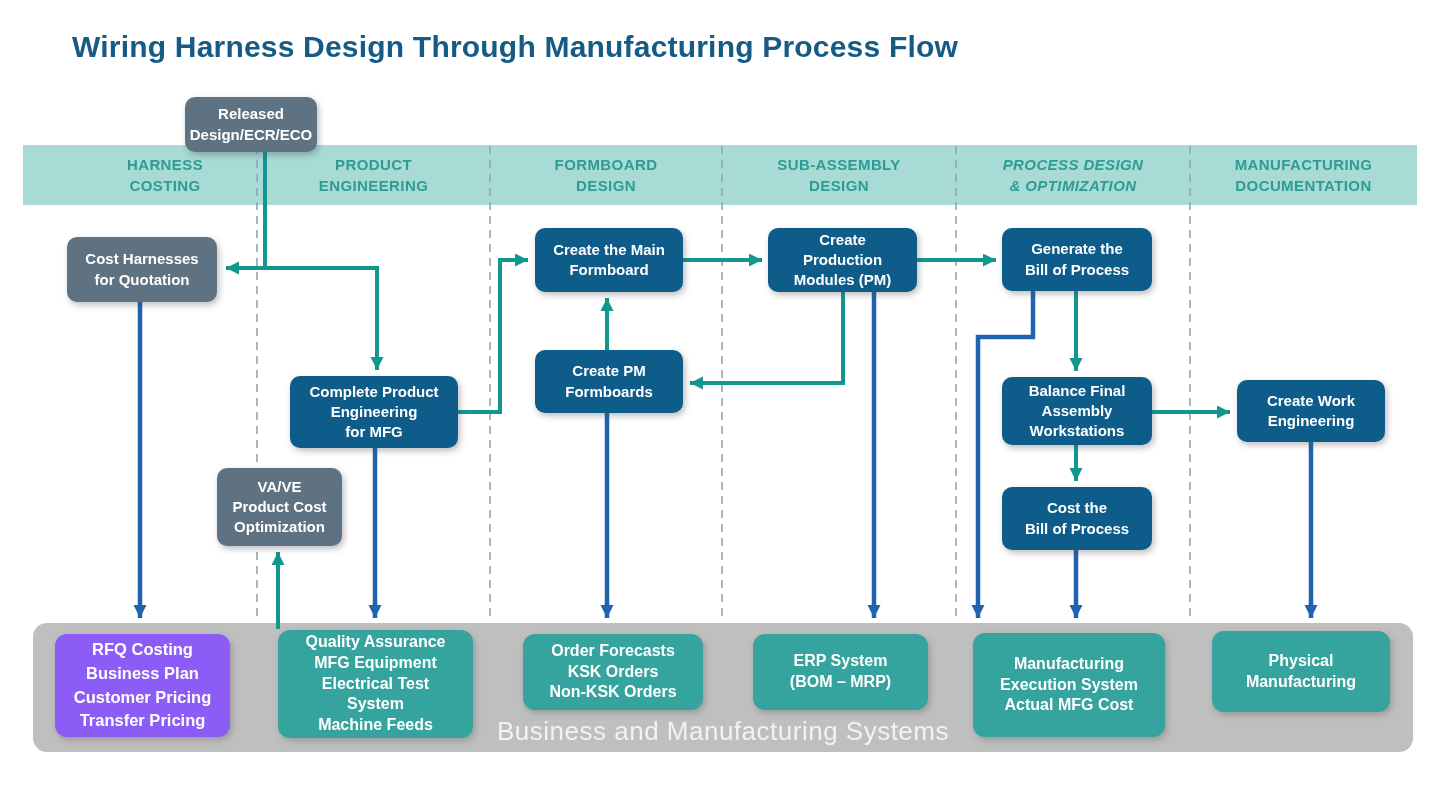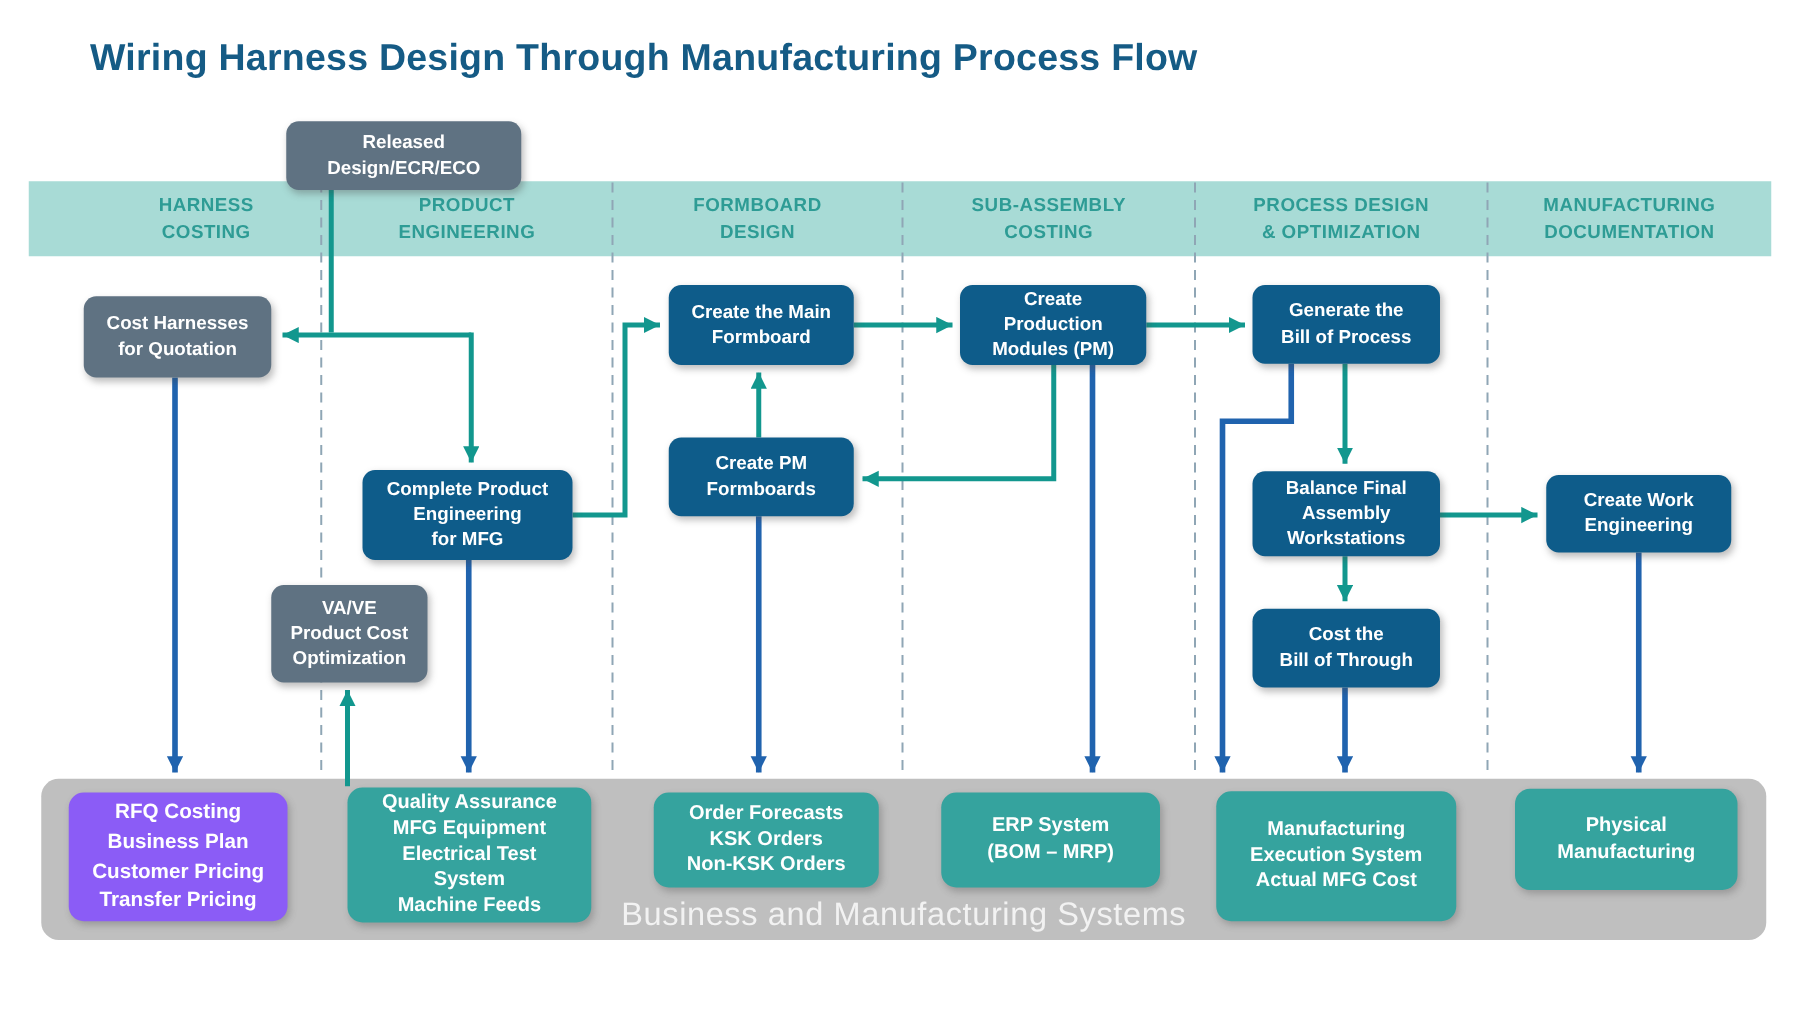--- a/index.html
+++ b/index.html
@@ -56,22 +56,22 @@
 
   <div class="lane-band"></div>
 
   <div class="lane" style="left:23px;width:234px;padding-left:25px;">HARNESS
 COSTING</div>
   <div class="lane" style="left:257px;width:233px;">PRODUCT
 ENGINEERING</div>
   <div class="lane" style="left:490px;width:232px;">FORMBOARD
 DESIGN</div>
   <div class="lane" style="left:722px;width:234px;">SUB-ASSEMBLY
-COSTING</div>
-  <div class="lane" style="left:956px;width:234px;">PROCESS DESIGN
+DESIGN</div>
+  <div class="lane" style="left:956px;width:234px;font-style:italic;">PROCESS DESIGN
 &amp; OPTIMIZATION</div>
   <div class="lane" style="left:1190px;width:227px;">MANUFACTURING
 DOCUMENTATION</div>
 
   <div class="bottom-band"></div>
   <div class="band-caption">Business and Manufacturing Systems</div>
 
   <svg class="connectors" width="1440" height="810">
     <defs>
       <marker id="mt" markerUnits="userSpaceOnUse" markerWidth="15" markerHeight="14" refX="13" refY="6.5" orient="auto">
@@ -103,21 +103,21 @@
 
     <path class="b-line" d="M140,302 V618" marker-end="url(#mb)"></path>
     <path class="b-line" d="M375,448 V618" marker-end="url(#mb)"></path>
     <path class="b-line" d="M607,413 V618" marker-end="url(#mb)"></path>
     <path class="b-line" d="M874,292 V618" marker-end="url(#mb)"></path>
     <path class="b-line" d="M1033,291 V337 H978 V618" marker-end="url(#mb)"></path>
     <path class="b-line" d="M1076,550 V618" marker-end="url(#mb)"></path>
     <path class="b-line" d="M1311,442 V618" marker-end="url(#mb)"></path>
   </svg>
 
-  <div class="node slate" style="left:185px;top:97px;width:188px;height:55px;margin-left:44px;">Released
+  <div class="node slate" style="left:185px;top:97px;width:132px;height:55px;">Released
 Design/ECR/ECO</div>
   <div class="node slate" style="left:67px;top:237px;width:150px;height:65px;">Cost Harnesses
 for Quotation</div>
   <div class="node blue" style="left:290px;top:376px;width:168px;height:72px;">Complete Product
 Engineering
 for MFG</div>
   <div class="node slate" style="left:217px;top:468px;width:125px;height:78px;">VA/VE
 Product Cost
 Optimization</div>
   <div class="node blue" style="left:535px;top:228px;width:148px;height:64px;">Create the Main
@@ -126,21 +126,21 @@
 Formboards</div>
   <div class="node blue" style="left:768px;top:228px;width:149px;height:64px;">Create
 Production
 Modules (PM)</div>
   <div class="node blue" style="left:1002px;top:228px;width:150px;height:63px;">Generate the
 Bill of Process</div>
   <div class="node blue" style="left:1002px;top:377px;width:150px;height:68px;">Balance Final
 Assembly
 Workstations</div>
   <div class="node blue" style="left:1002px;top:487px;width:150px;height:63px;">Cost the
-Bill of Through</div>
+Bill of Process</div>
   <div class="node blue" style="left:1237px;top:380px;width:148px;height:62px;">Create Work
 Engineering</div>
 
   <div class="sys-box slate" style="left:55px;top:634px;width:175px;height:103px;font-size:16.5px;line-height:1.45;">RFQ Costing
 Business Plan
 Customer Pricing
 Transfer Pricing</div>
   <div class="sys-box teal" style="left:278px;top:630px;width:195px;height:108px;">Quality Assurance
 MFG Equipment
 Electrical Test

